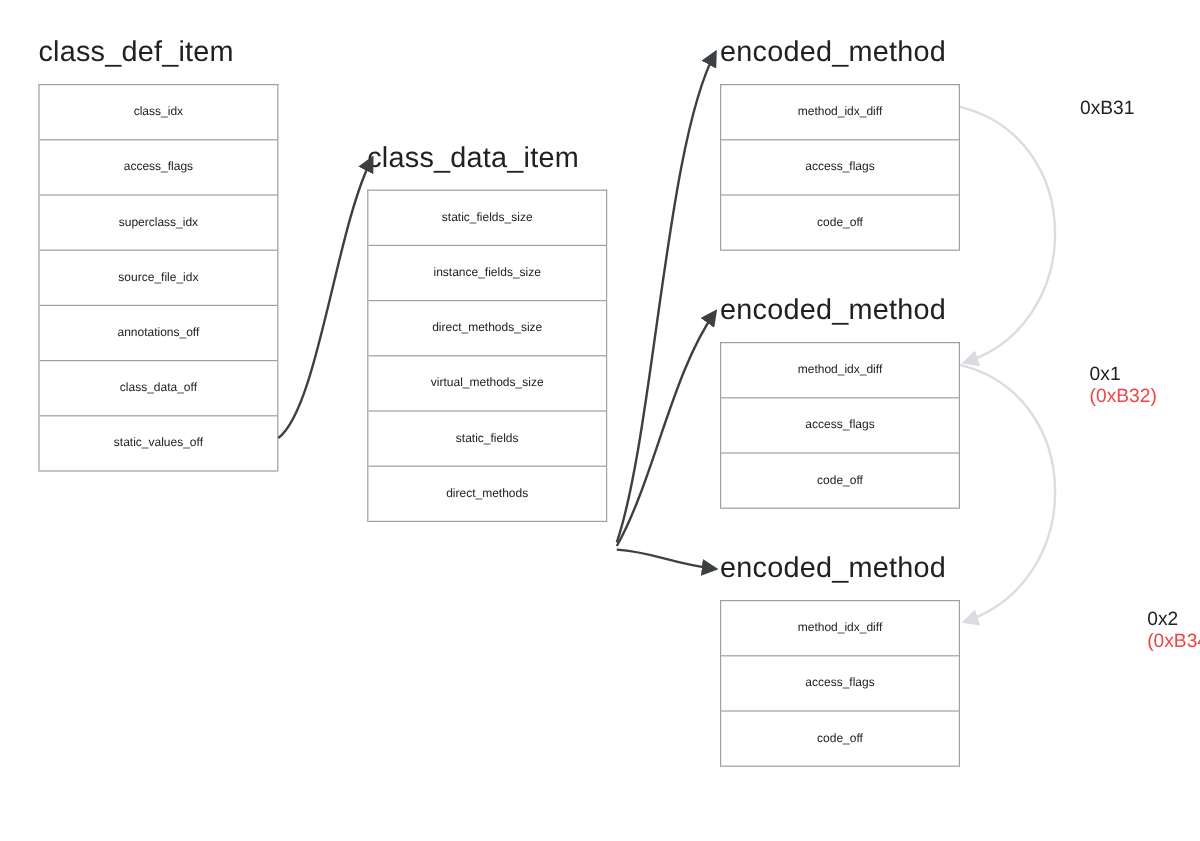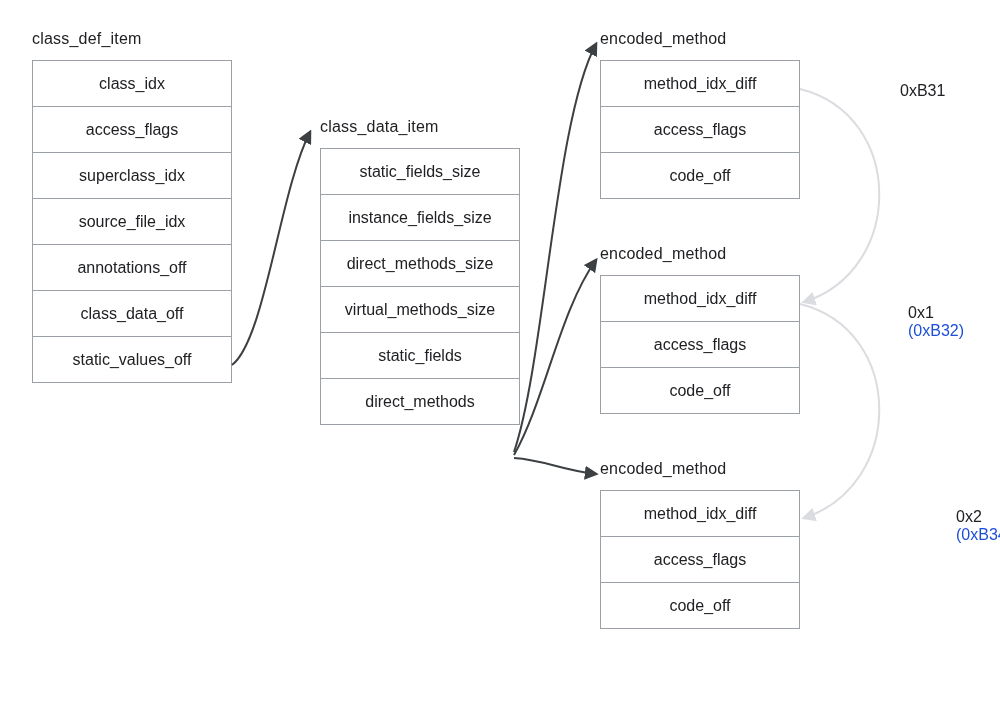--- a/index.html
+++ b/index.html
@@ -15,44 +15,44 @@
   }
   .canvas {
     position: relative;
     width: 1000px;
     height: 701px;
   }
   .block {
     position: absolute;
   }
   .block-title {
-    font-size: 16px;
+    font-size: 24px;
     margin-bottom: 12px;
     letter-spacing: 0.2px;
   }
   .table {
     width: 200px;
     border: 1px solid #9aa0a6;
     border-bottom: none;
     background: #fff;
   }
   .table .row {
     height: 46px;
     border-bottom: 1px solid #9aa0a6;
     display: flex;
     align-items: center;
     justify-content: center;
-    font-size: 16px;
+    font-size: 10px;
   }
   .annot {
     position: absolute;
     font-size: 16px;
   }
   .annot .black { color: #202124; display: block; }
-  .annot .blue  { color: #1d4ed8; display: block; }
+  .annot .blue  { color: #ef4444; display: block; }
   svg.arrows {
     position: absolute;
     left: 0; top: 0;
     width: 1000px; height: 701px;
     pointer-events: none;
   }
 </style>
 </head>
 <body>
 <div class="canvas">
@@ -63,21 +63,21 @@
     <div class="row">class_idx</div>
     <div class="row">access_flags</div>
     <div class="row">superclass_idx</div>
     <div class="row">source_file_idx</div>
     <div class="row">annotations_off</div>
     <div class="row">class_data_off</div>
     <div class="row">static_values_off</div>
   </div>
 </div>
 
-<div class="block" style="left:320px; top:118px;">
+<div class="block" style="left:306px; top:118px;">
   <div class="block-title">class_data_item</div>
   <div class="table">
     <div class="row">static_fields_size</div>
     <div class="row">instance_fields_size</div>
     <div class="row">direct_methods_size</div>
     <div class="row">virtual_methods_size</div>
     <div class="row">static_fields</div>
     <div class="row">direct_methods</div>
   </div>
 </div>

